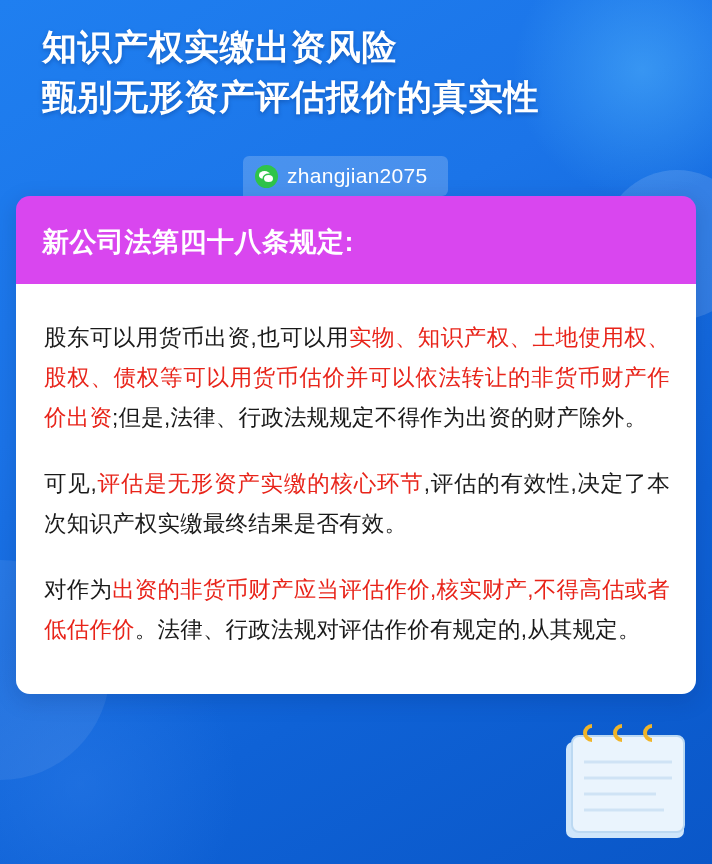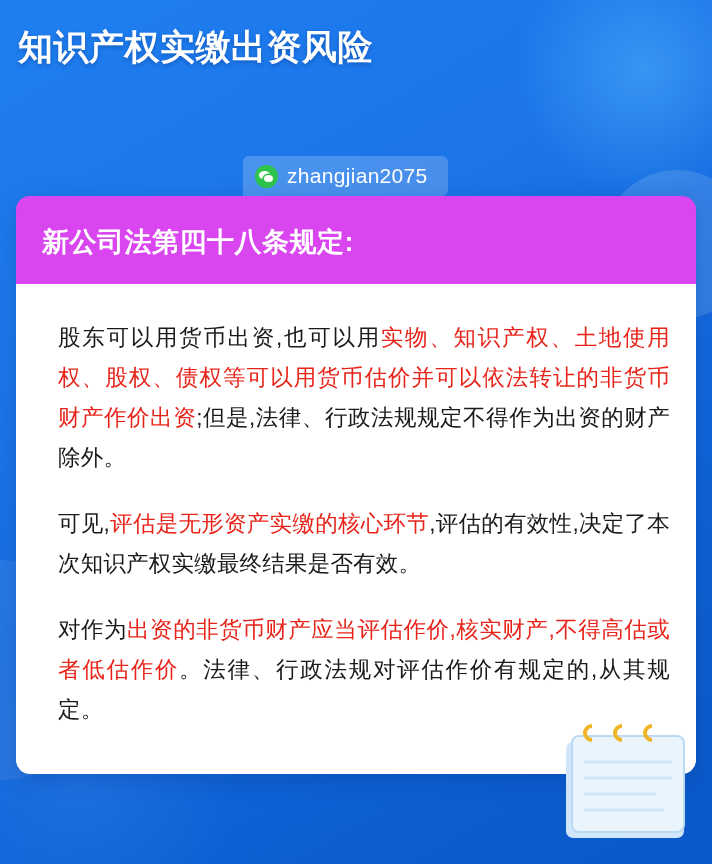--- a/index.html
+++ b/index.html
@@ -43,21 +43,21 @@
     left: 18px;
     top: 22px;
     width: 676px;
     color: #ffffff;
     font-size: 35px;
     font-weight: bold;
     line-height: 1.42;
     letter-spacing: 0.5px;
     text-shadow: 0 2px 4px rgba(0,40,110,0.35);
   }
-  .headline .line { display: block; white-space: nowrap; }
+  .headline .line { display: block; white-space: nowrap; margin-left: 24px; }
 
   
   .wechat-badge {
     position: absolute;
     left: 243px;
     top: 156px;
     height: 40px;
     padding: 0 20px 0 12px;
     display: flex;
     align-items: center;
@@ -110,21 +110,21 @@
     padding: 28px 26px 24px 26px;
   }
   .card-header-title {
     color: #ffffff;
     font-size: 27px;
     font-weight: bold;
     letter-spacing: 0.5px;
   }
   .card-body {
     background: #ffffff;
-    padding: 34px 26px 44px 42px;
+    padding: 34px 26px 44px 28px;
   }
   .para {
     color: #1a1a1a;
     font-size: 22.5px;
     line-height: 1.78;
     text-align: justify;
     letter-spacing: 0.2px;
   }
   .para + .para { margin-top: 26px; }
   .hl { color: #e8241a; }
@@ -143,20 +143,21 @@
 <body>
 
 <div class="corner-glow"></div>
 <div class="corner-glow2"></div>
 <div class="blob blob-a"></div>
 <div class="blob blob-b"></div>
 <div class="blob blob-c"></div>
 
 <div class="headline">
   <span class="line">知识产权实缴出资风险</span>
+  <span class="line">甄别无形资产评估报价的真实性</span>
 </div>
 
 <div class="wechat-badge">
   <span class="wechat-icon"></span>
   <span class="wechat-name">zhangjian2075</span>
 </div>
 
 <div class="card">
   <div class="card-header">
     <div class="card-header-title">新公司法第四十八条规定:</div>

